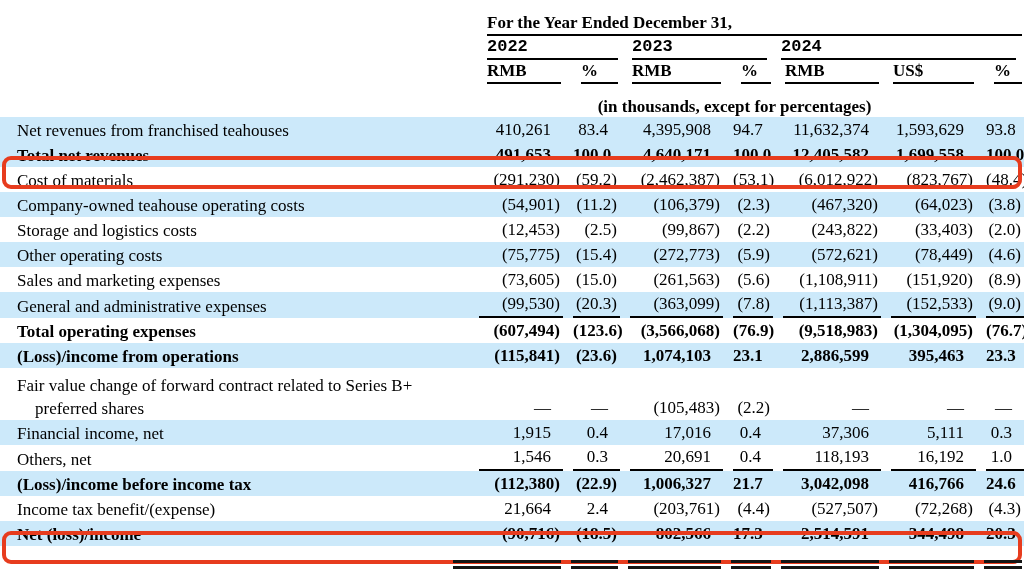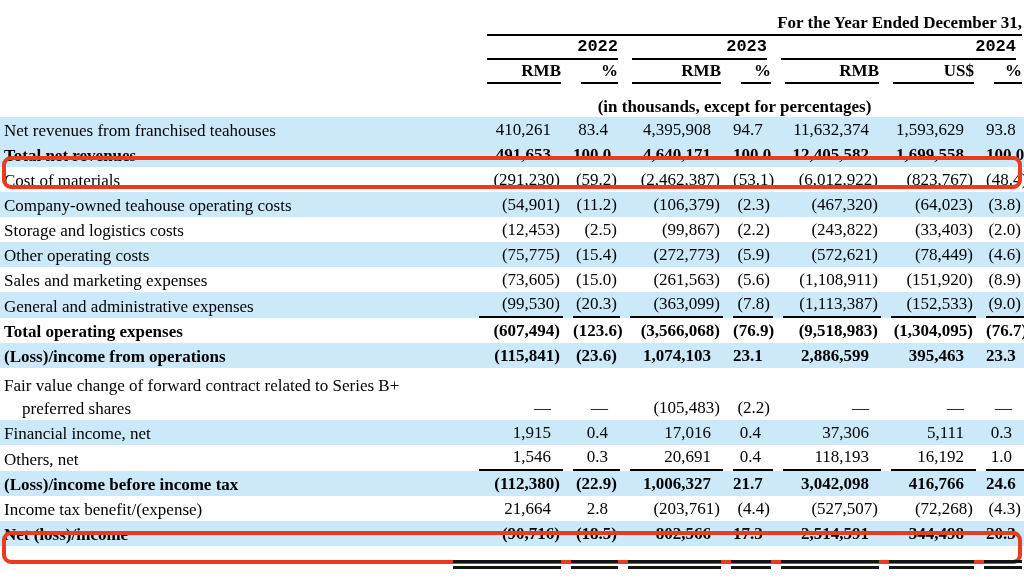--- a/index.html
+++ b/index.html
@@ -8,35 +8,35 @@
     font-family:"Liberation Serif", serif; font-size:17px; color:#000;
   }
   .wrap { position:relative; width:1024px; padding-top:8px; }
   table { border-collapse:collapse; table-layout:fixed; width:1024px; }
   th, td { padding:0; }
   thead th, thead td { font-weight:bold; vertical-align:bottom; }
   tr.r-title { height:28px; }
   tr.r-years { height:24px;font-family:Liberation Mono, monospace; }
   tr.r-cols  { height:24px;padding-left:20px; }
   tr.r-sub   { height:24px; }
-  .hd { border-bottom:2px solid #000; padding-bottom:1px; text-align:right; line-height:20px; }
+  .hd { border-bottom:2px solid #000; padding-bottom:1px; text-align:left; line-height:20px; }
   .m-title { margin-left:42px; margin-right:2px; }
   .m-g1 { margin-left:42px; margin-right:2px; }
   .m-g2 { margin-left:12px; margin-right:6px; }
   .m-g3 { margin-left:8px;  margin-right:8px; }
   .m-c  { margin-left:12px; margin-right:2px; }
   .m-c1 { margin-left:42px; margin-right:2px; }
   .m-cp { margin-left:18px; margin-right:2px; }
   .sub  { text-align:center; font-weight:bold; padding-top:13px; }
   tbody tr { height:25px; }
   tbody tr.tall { height:52px; }
   tbody td { vertical-align:bottom; }
   tbody tr.shade { background:#cce9fa; }
   tbody tr.bold { font-weight:bold; }
-  .lbl { padding-left:22px; text-indent:-18px; line-height:23px; }
+  .lbl { padding-left:35px; text-indent:-18px; line-height:23px; }
   .num .cv { margin-left:10px; text-align:right; padding-right:12px; line-height:24px; }
   .num.c1 .cv { margin-left:34px; }
   .cv.paren { padding-right:3px; }
   .cv.ul { border-bottom:2px solid #000; }
   .hl {
     position:absolute; left:2px; width:1020px; box-sizing:border-box;
     border:4px solid #e73c1e; border-radius:9px; pointer-events:none;
   }
   .dblseg {
     position:absolute; height:3px; box-sizing:content-box; pointer-events:none;
@@ -442,21 +442,21 @@
           <td class="num">
             <div class="cv">24.6</div>
           </td>
         </tr>
         <tr>
           <td class="lbl">Income tax benefit/(expense)</td>
           <td class="num c1">
             <div class="cv">21,664</div>
           </td>
           <td class="num">
-            <div class="cv">2.8</div>
+            <div class="cv">2.4</div>
           </td>
           <td class="num">
             <div class="cv paren">(203,761)</div>
           </td>
           <td class="num">
             <div class="cv paren">(4.4)</div>
           </td>
           <td class="num">
             <div class="cv paren">(527,507)</div>
           </td>

